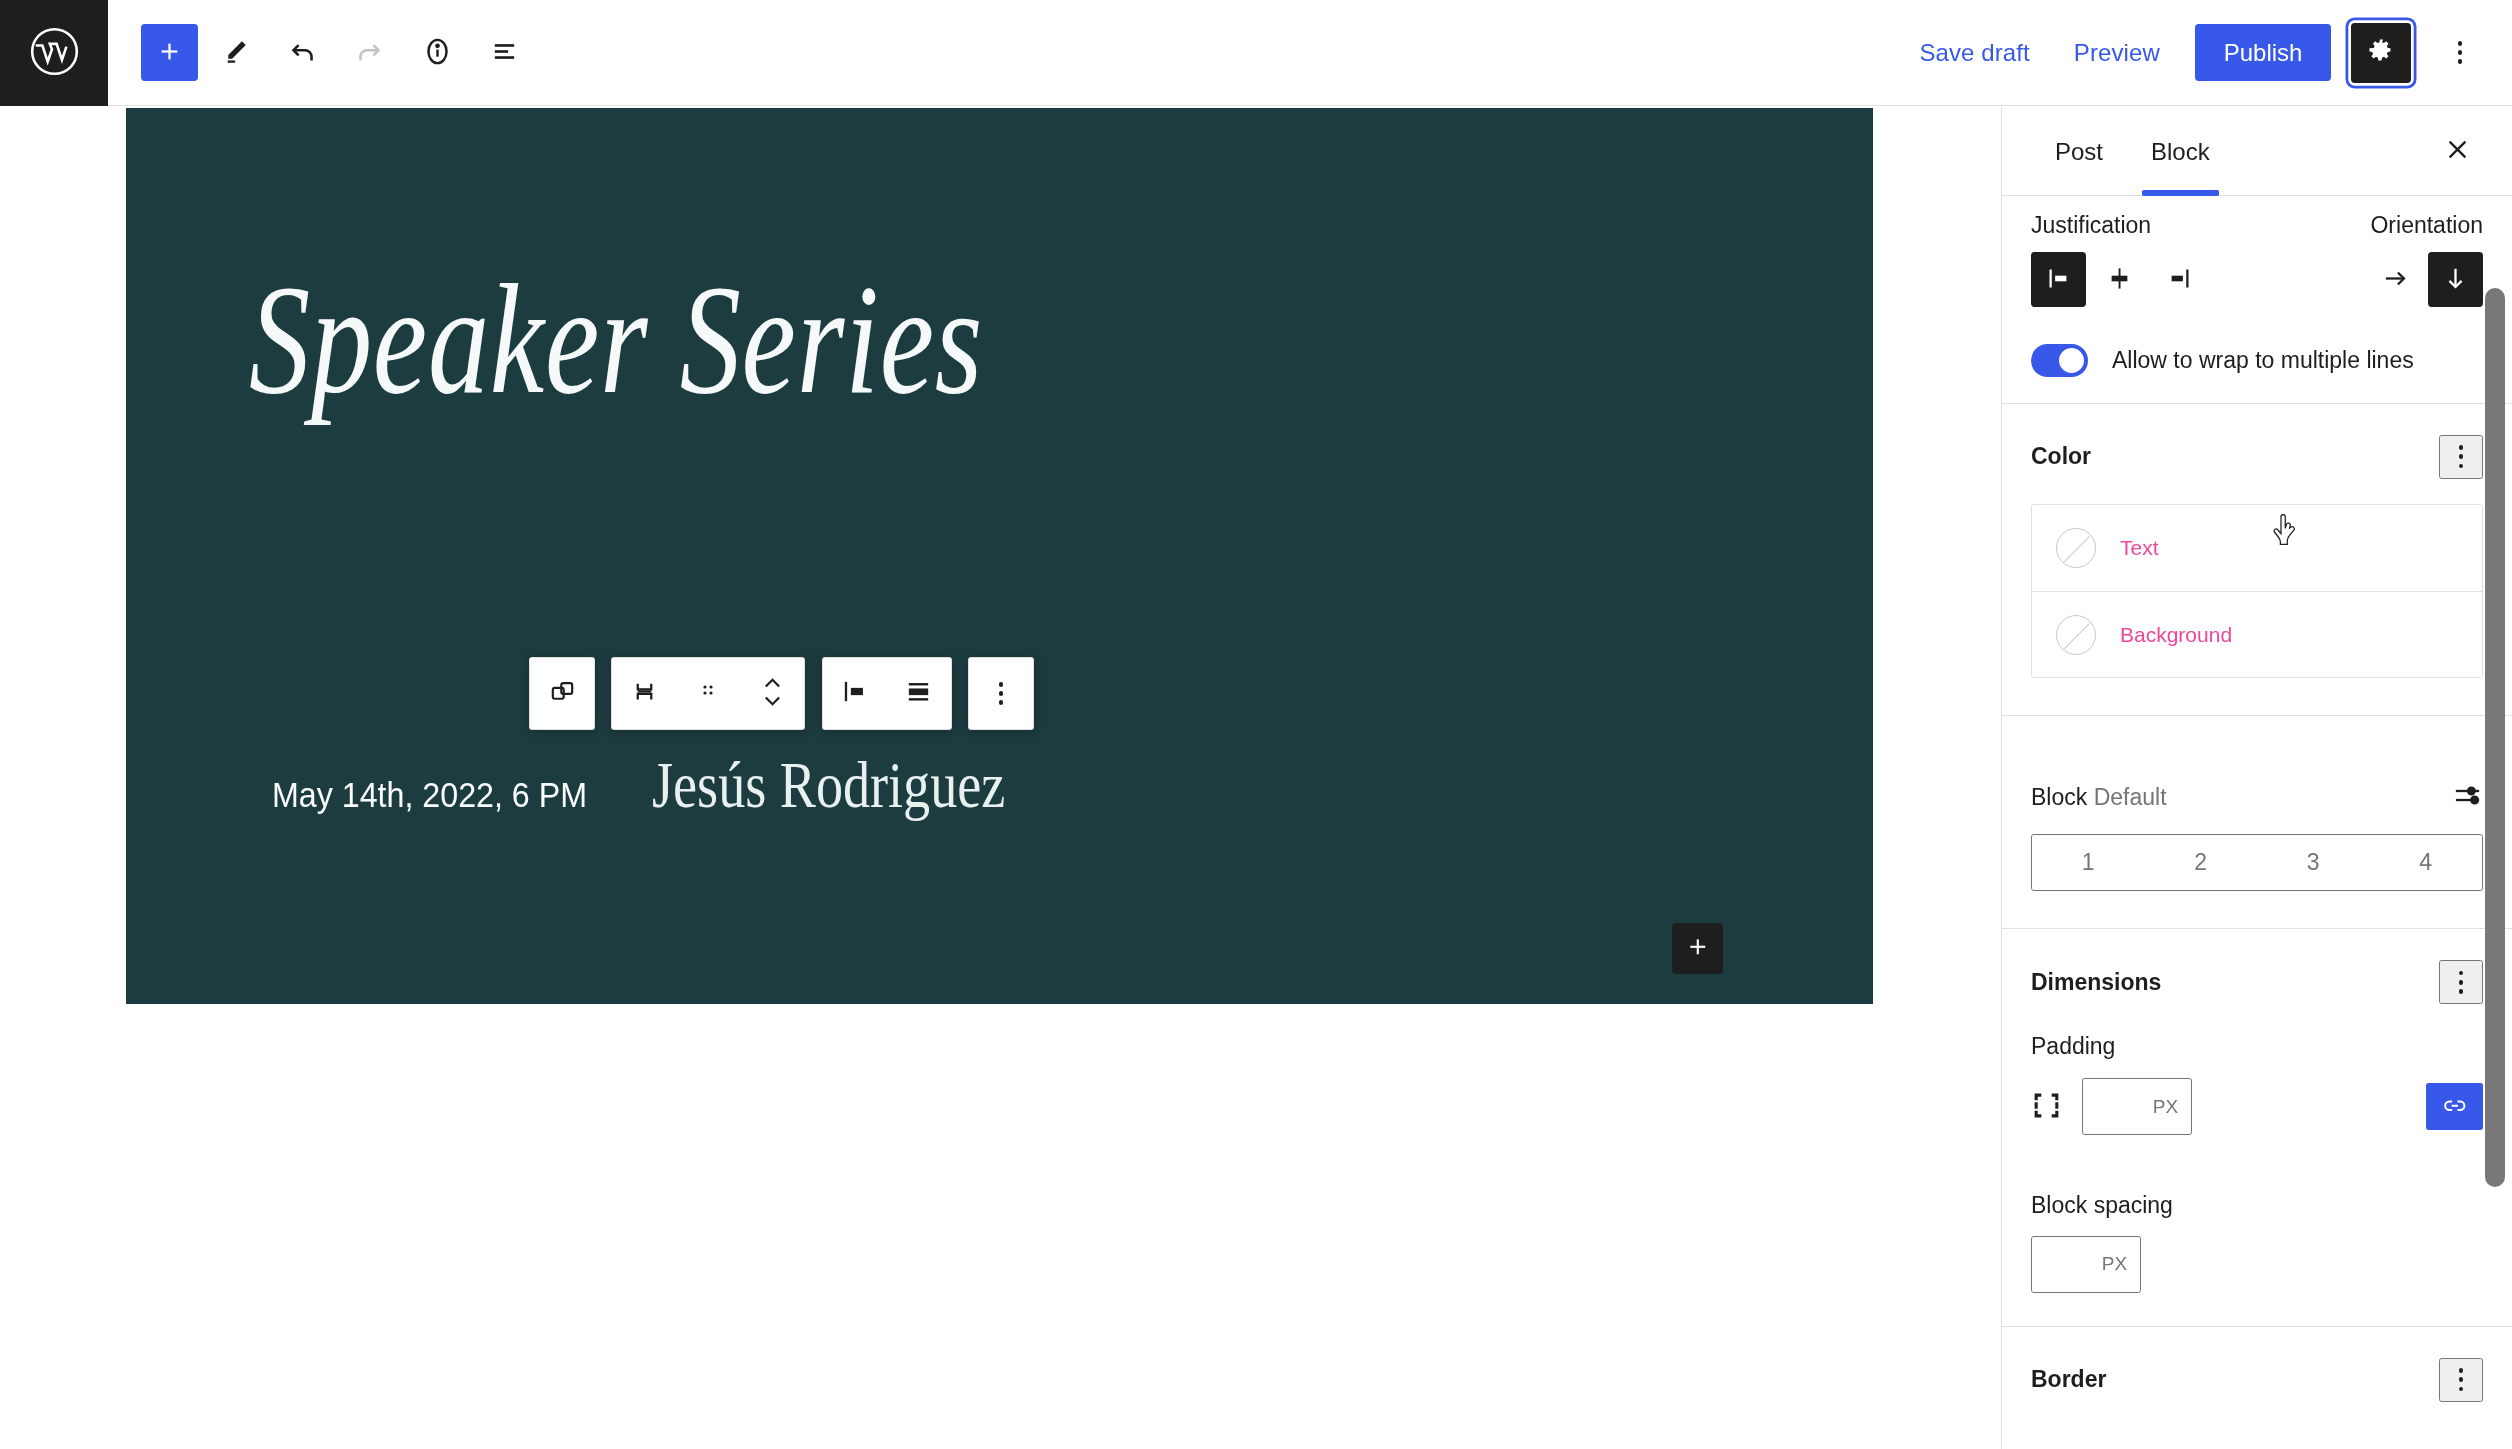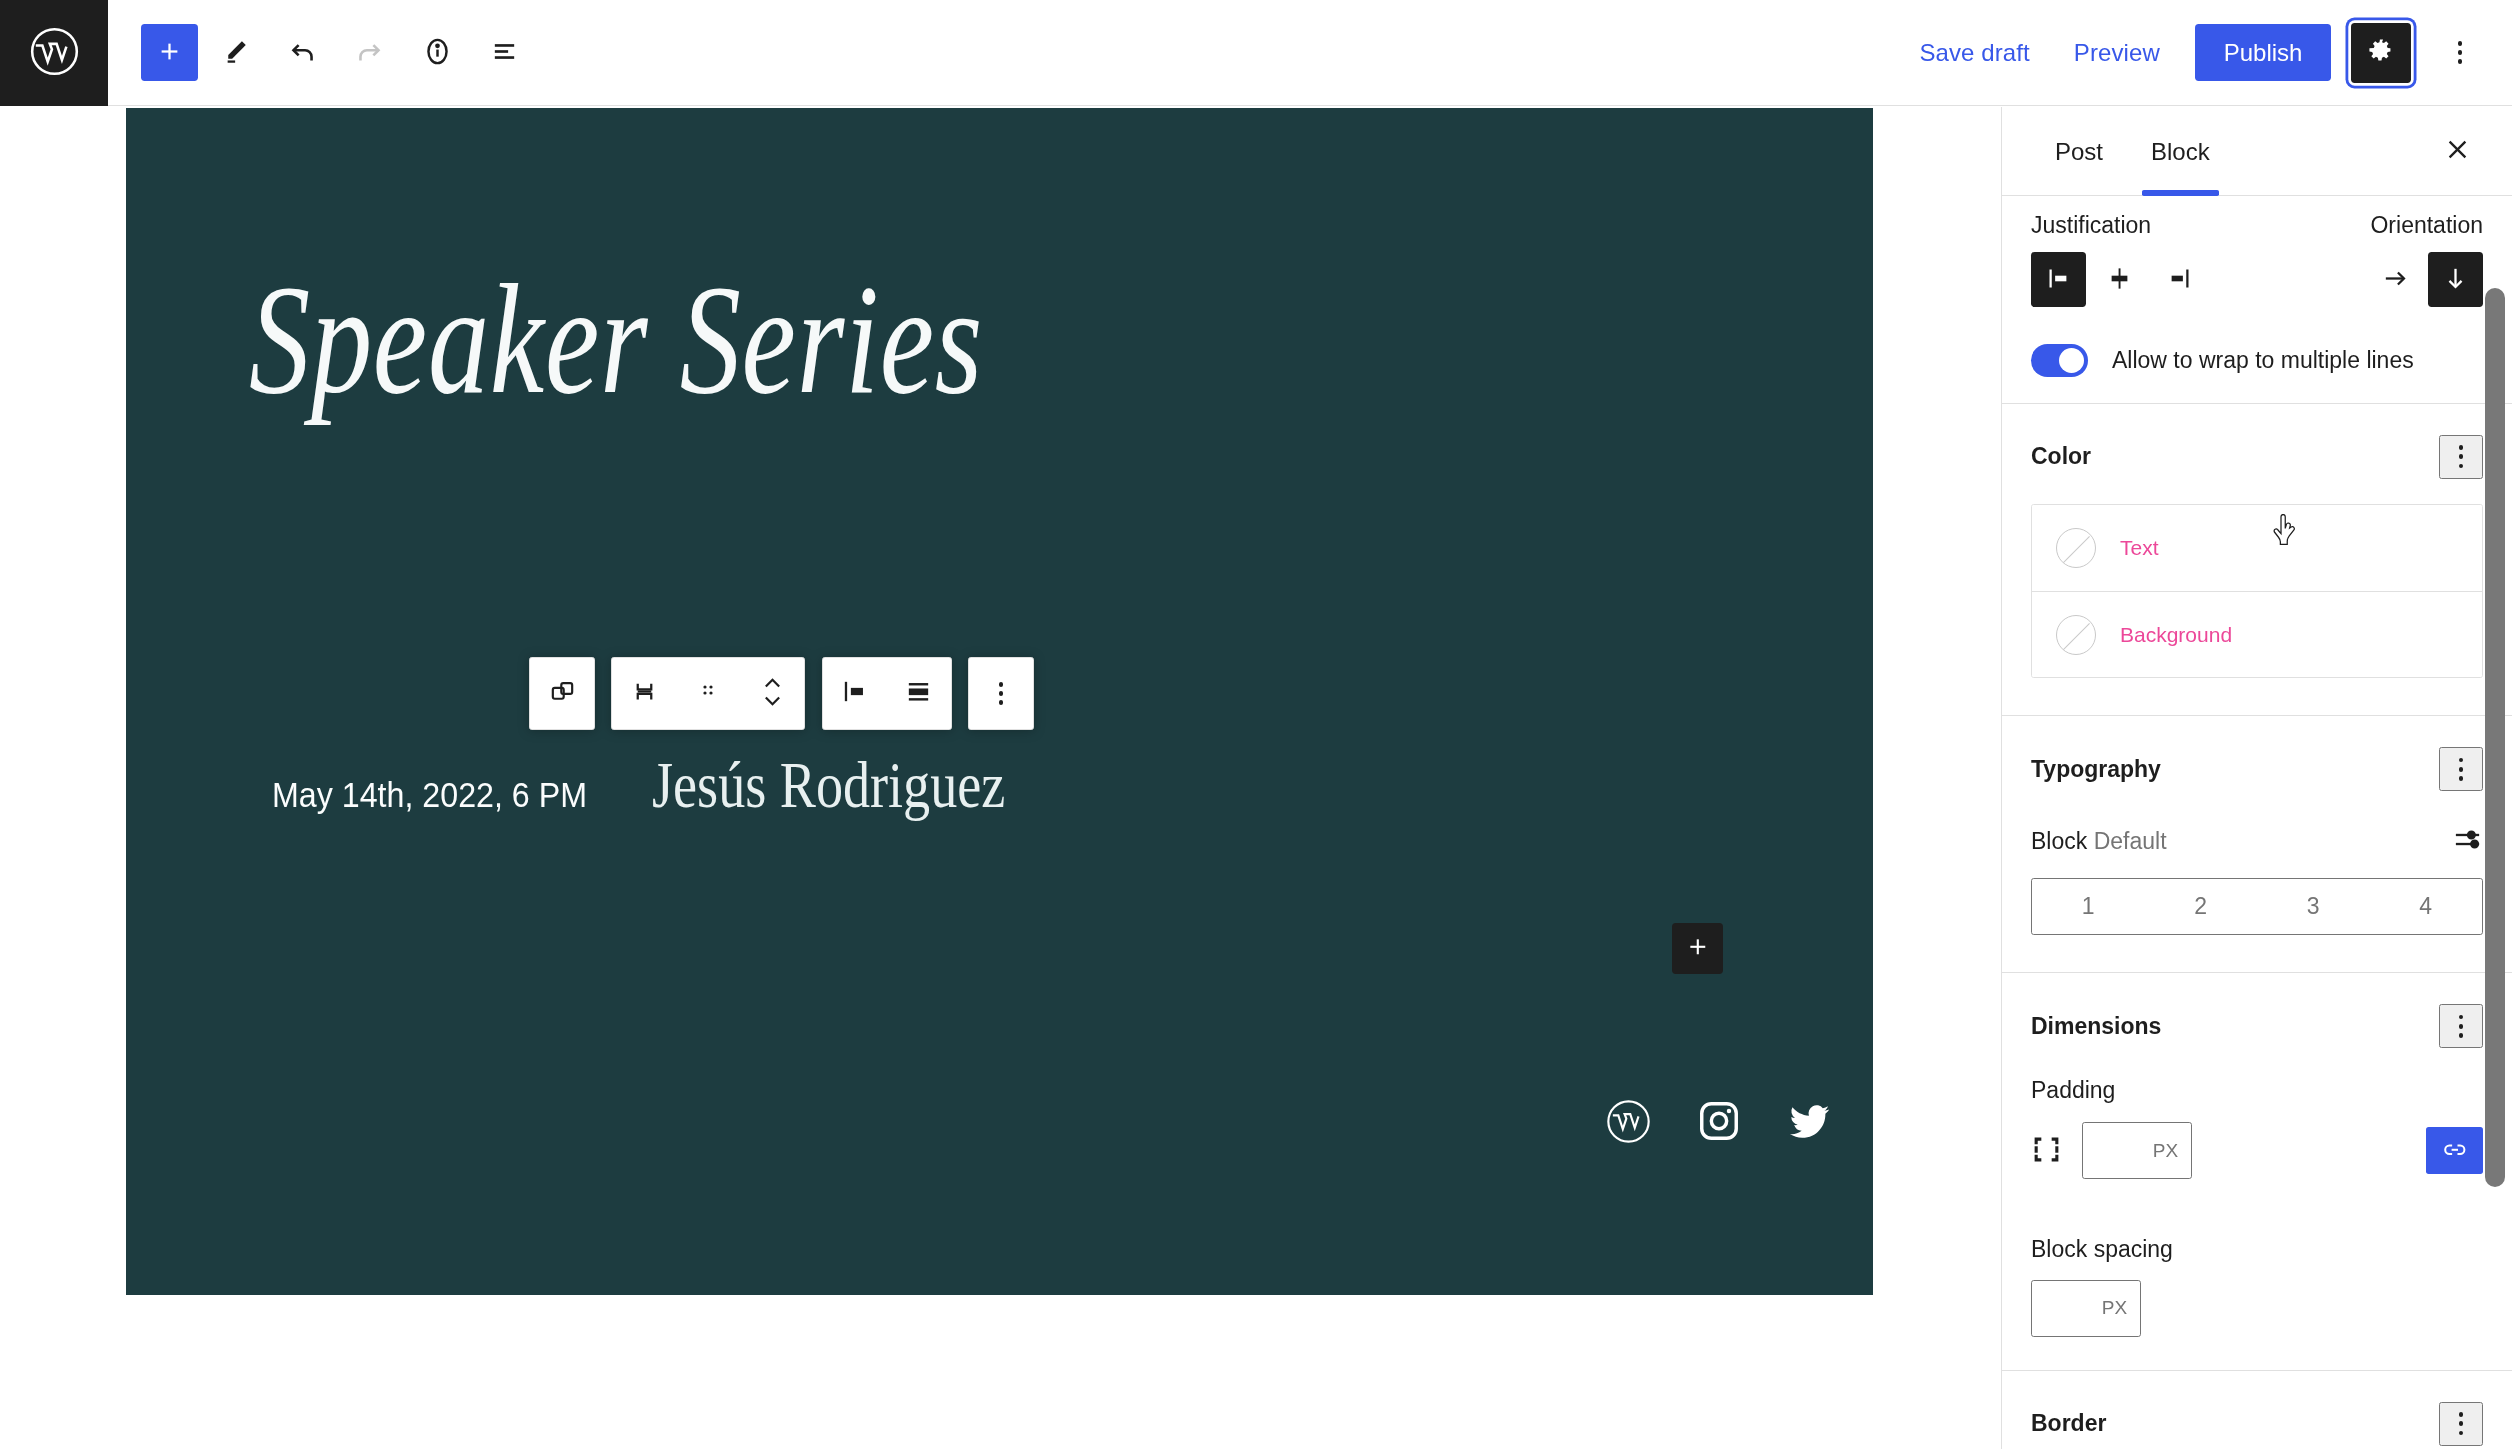--- a/index.html
+++ b/index.html
@@ -51,21 +51,21 @@
   }
   .dots-v { display:flex; flex-direction:column; gap:4.6px; align-items:center; }
   .dots-v i { width:4.6px; height:4.6px; background:#1e1e1e; border-radius:50%; display:block; }
 
   
   .editor-area {
     position:absolute; left:0; top:107px; width:2001px; height:1343px;
     background:#fff; overflow:hidden;
   }
   .canvas {
-    position:absolute; left:126px; top:0.9px; width:1747px; height:1187px;
+    position:absolute; left:126px; top:0.9px; width:1747px; height:896px;
     background:#1d3c40;
   }
   .cover-title {
     position:absolute; left:123px; top:141px;
     font-family:"Liberation Serif", serif;
     font-style:italic; font-weight:400;
     font-size:157px; color:#f6f9f9; letter-spacing:0.9px;
     transform: scaleX(0.78); transform-origin: left center;
     white-space:nowrap;
   }
@@ -508,30 +508,20 @@
           <span class="color-label">Text</span>
         </div>
         <div class="color-row">
           <span class="swatch-none"></span>
           <span class="color-label">Background</span>
         </div>
       </div>
     </div>
 
     <div class="sb-section" style="padding-top:31px;padding-bottom:37px;">
-      <div class="sec-head">
-        <span class="sec-title">Typography</span>
-        <button class="sec-kebab">
-          <span class="dots-v">
-              <i></i>
-              <i></i>
-              <i></i>
-            </span>
-        </button>
-      </div>
       <div class="size-row">
         <span class="size-left">
           <span>Block</span>
           <span class="muted">Default</span>
         </span>
         <button style="background:none;border:none;">
           <span>
             <svg width="31" height="31" viewBox="0 0 24 24" fill="none" stroke="#1e1e1e" stroke-width="1.8">
               <line x1="3" y1="8.5" x2="21" y2="8.5"></line>
                 <circle cx="15" cy="8.5" r="2.6" fill="#1e1e1e"></circle>

